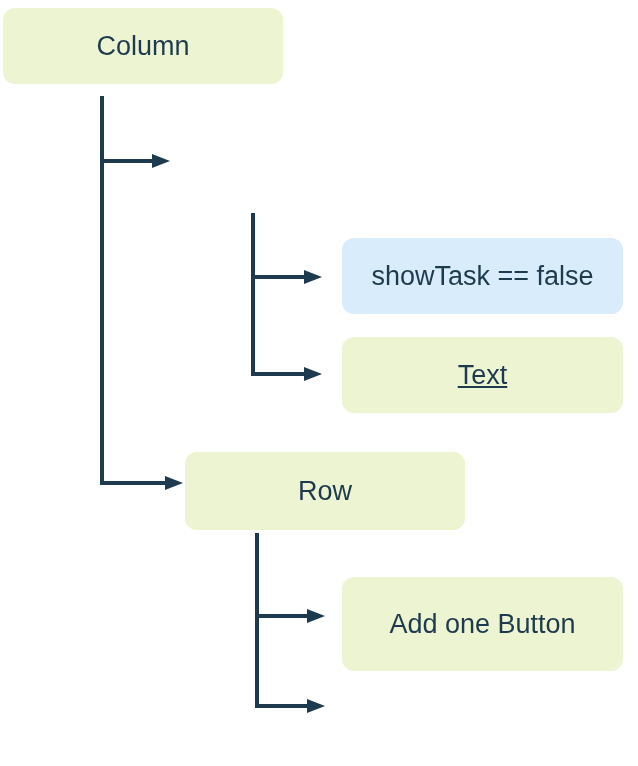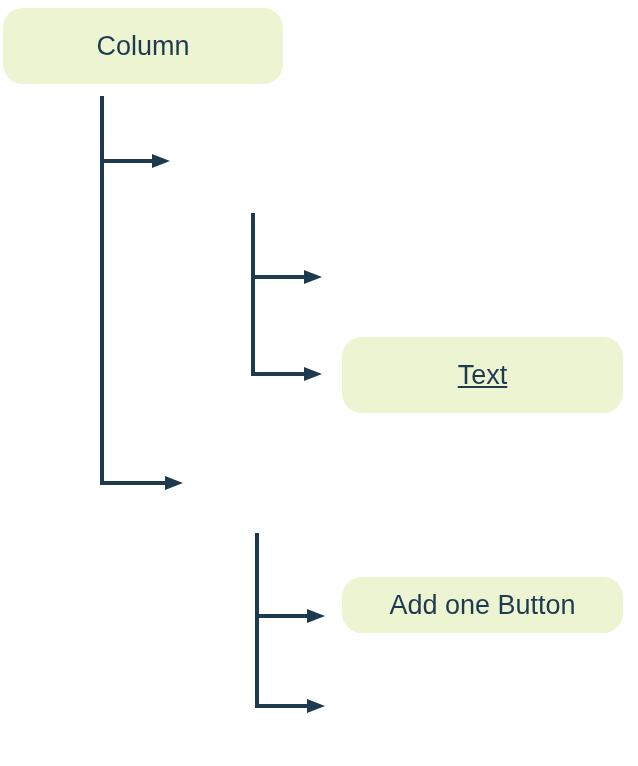--- a/index.html
+++ b/index.html
@@ -11,38 +11,38 @@
     font-family: "Liberation Sans", sans-serif;
     overflow: hidden;
   }
   .connectors {
     position: absolute;
     left: 0; top: 0;
     width: 638px; height: 766px;
   }
   .node {
     position: absolute;
-    border-radius: 20px;
+    border-radius: 12px;
     display: flex;
     align-items: center;
     justify-content: center;
     text-align: left;
     font-size: 27px;
     line-height: 34px;
     color: #1d3a4e;
   }
   .node--green { background: #edf4d1; }
   .node--blue  { background: #d8ecfb; }
 
   #node-column   { left: 3px;   top: 8px;   width: 280px; height: 76px; }
   #node-count    { left: 172px; top: 130px; width: 281px; height: 78px; }
   #node-showtask { left: 342px; top: 238px; width: 281px; height: 76px; }
   #node-text     { left: 342px; top: 337px; width: 281px; height: 76px; text-decoration: underline; }
   #node-row      { left: 185px; top: 452px; width: 280px; height: 78px; }
-  #node-addone   { left: 342px; top: 577px; width: 281px; height: 56px; }
+  #node-addone   { left: 342px; top: 577px; width: 281px; height: 94px; }
   #node-clear    { left: 342px; top: 676px; width: 281px; height: 77px; }
   #node-clear span { max-width: 190px; display: inline-block; }
 </style>
 </head>
 <body>
 
 <div class="canvas">
 
   <svg class="connectors" viewBox="0 0 638 766" xmlns="http://www.w3.org/2000/svg">
 
@@ -66,24 +66,30 @@
     <polygon points="307,609 307,623 325,616" fill="#1d3a4e"></polygon>
 
     <polygon points="307,699 307,713 325,706" fill="#1d3a4e"></polygon>
   </svg>
 
   <div class="node node--green" id="node-column">
     <span>Column</span>
   </div>
 
 
+  <div class="node node--blue" id="node-showtask">
+    <span>showTask == false</span>
+  </div>
 
   <div class="node node--green" id="node-text">
     <span>Text</span>
   </div>
 
+  <div class="node node--green" id="node-row">
+    <span>Row</span>
+  </div>
 
   <div class="node node--green" id="node-addone">
     <span>Add one Button</span>
   </div>
 
 
 </div>
 
 </body></html>

